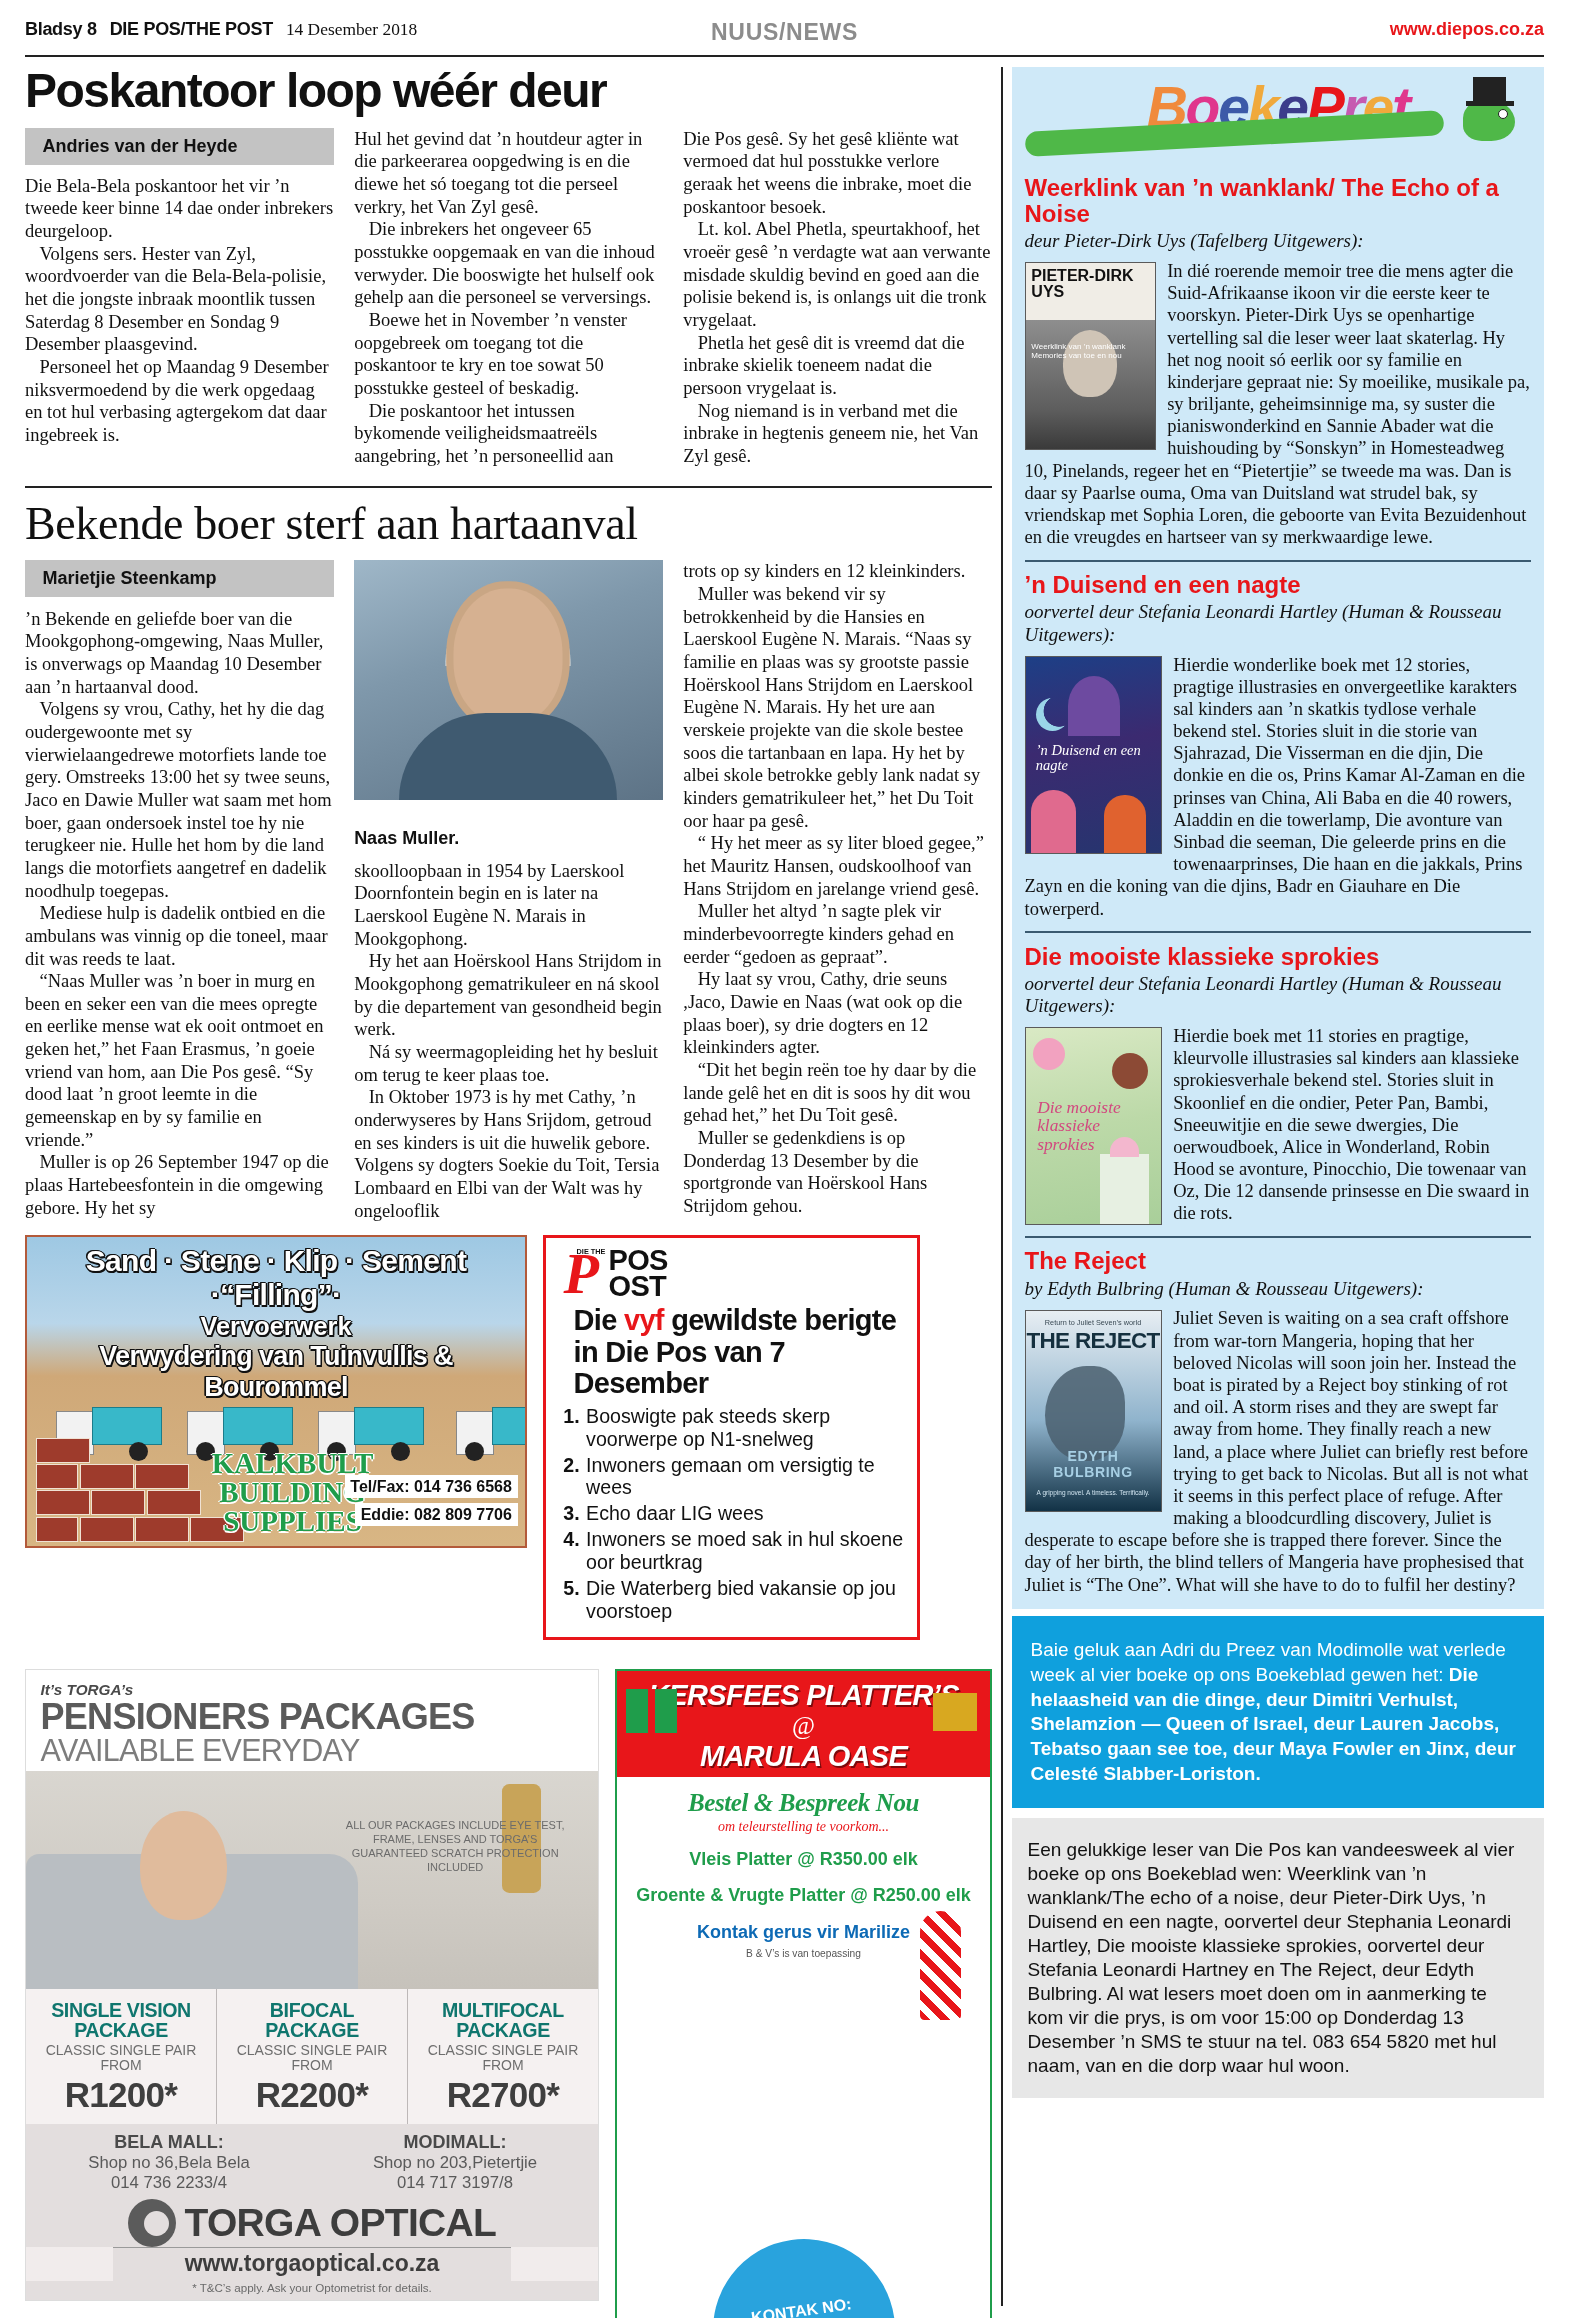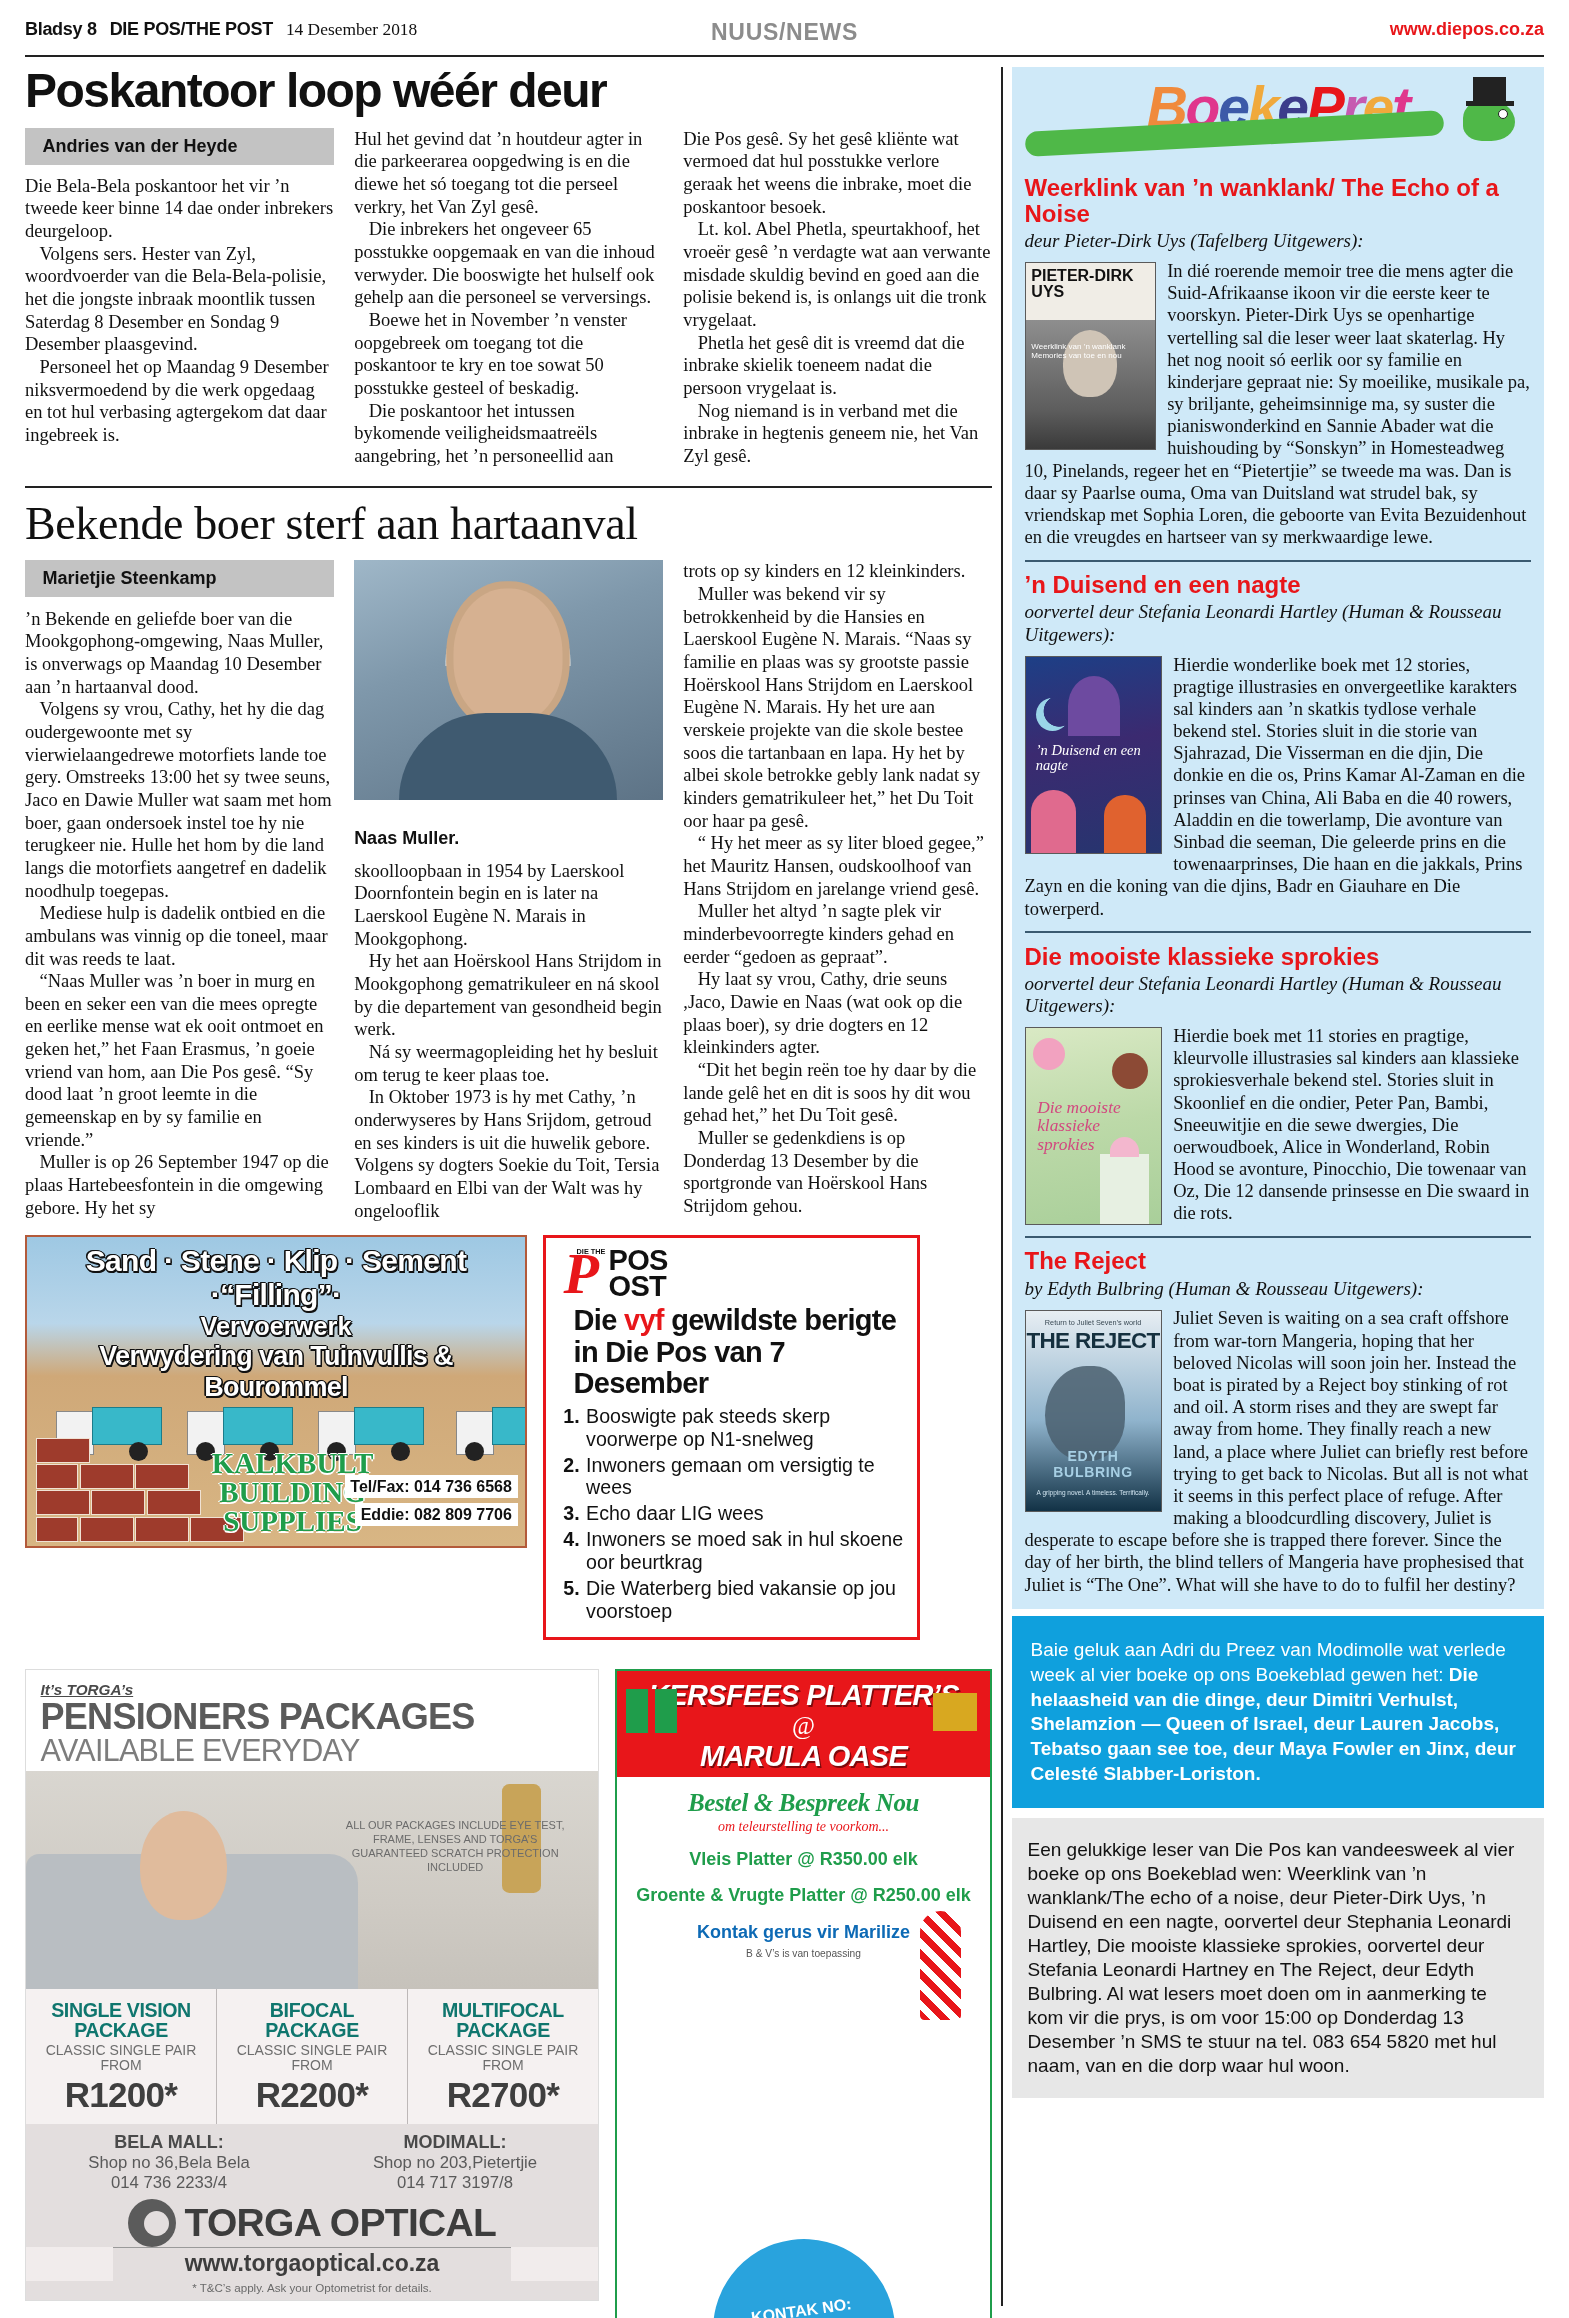--- a/index.html
+++ b/index.html
@@ -119,21 +119,21 @@
     font-weight:bold; font-size:7.3px; color:#111; line-height:1.1; }
   .dp-title { font-family:"Liberation Sans",sans-serif; font-weight:bold; font-size:29px; line-height:1.08; letter-spacing:-0.7px;margin-left:16px; }
   .dp-title .hl { color: #e8161a; }
   .dp-list { margin-top: 5.8px; list-style: none; }
   .dp-list li { display:flex; gap:6.5px; font-family:"Liberation Sans",sans-serif; font-size:19.6px; line-height:1.15; margin-bottom:3.6px; }
   .dp-list .num { font-weight:bold; min-width:22px; text-align:right; }
 
   
   .ad-torga { width: 574px; margin-top: 16px; border:0.7px solid #ddd; background:#f1ecec; position:relative; overflow:hidden; }
   .tg-top { background:#ffffff; padding: 10.2px 14.5px 4.4px 14.5px; }
-  .tg-its { font-family:"Liberation Sans",sans-serif; font-style:italic; font-weight:bold; font-size:15.3px; color:#4a4a4a;text-decoration:underline; }
+  .tg-its { font-family:"Liberation Sans",sans-serif; font-style:italic; font-weight:bold; font-size:15.3px; color:#4a4a4a; }
   .tg-h1 { font-family:"Liberation Sans",sans-serif; font-weight:bold; font-size:36px; color:#5b5b5b; letter-spacing:-0.7px; line-height:1.02;}
   .tg-h2 { font-family:"Liberation Sans",sans-serif; font-weight:normal; font-size:30.5px; color:#7d7d7d; letter-spacing:-0.7px; line-height:1.04;}
   .tg-photo { height: 218px; position:relative; overflow:hidden;
     background: linear-gradient(180deg,#d9d6d0 0%, #cfcbc4 60%, #c6c2bb 100%); }
   .tg-photo .sofa { position:absolute; left:0; bottom:0; width:58%; height:62%; background:#b9bec2; border-radius:13px 29px 0 0;}
   .tg-photo .woman-head { position:absolute; left:20%; top:18%; width:87px; height:109px; border-radius:50% 50% 45% 45%; background:#e0bb9c;}
   .tg-photo .woman-hair { position:absolute; left:16%; top:10%; width:131px; height:153px; border-radius:65px 65px 44px 44px; background:#cfc6b8; z-index:-1;}
   .tg-photo .lamp { position:absolute; right:10%; top:6%; width:39px; height:109px; background:#c8a459; border-radius:7.3px;}
   .tg-photo .note { position:absolute; right:4%; top:22%; width:240px; color:#6b6b6b;
     font-family:"Liberation Sans",sans-serif; font-size:11px; line-height:1.25; text-align:center;}

